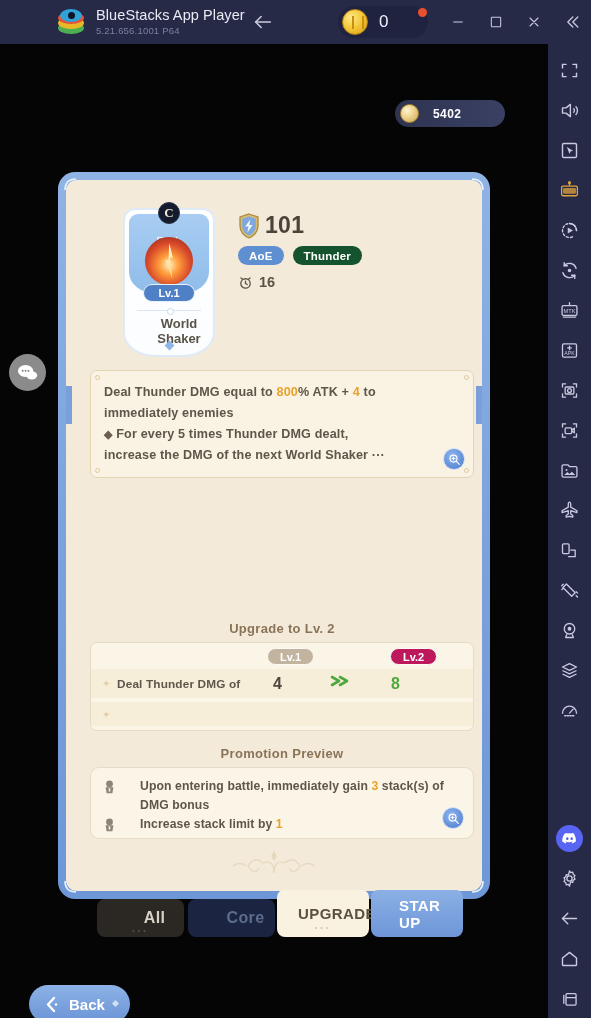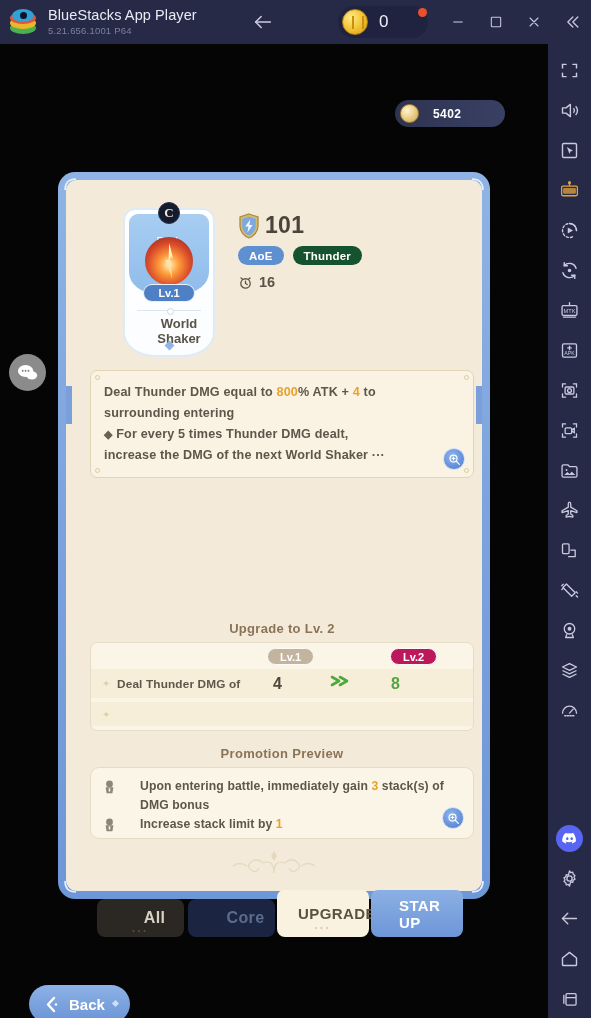--- a/index.html
+++ b/index.html
@@ -7,21 +7,21 @@
     width: 591px; height: 1018px;
     background: #000;
     font-family: "Liberation Sans", sans-serif;
     overflow: hidden;
   }
   #root { position: relative; width: 591px; height: 1018px; background:#000; }
 
   
   .titlebar {
     position: absolute; left:0; top:0; width:591px; height:44px;
-    background:#262a47; display:flex; align-items:center;
+    background:#262a47; display:flex; align-items:center;padding-left:48px;
   }
   .bs-logo { width:26px; height:26px; margin-left:10px; position:relative; flex:none; }
   .bs-logo .layer { position:absolute; left:0; border-radius:50%; }
   .bs-logo .l1 { width:26px; height:12px; top:13px; background:#4caf50; border-radius:50%; }
   .bs-logo .l2 { width:26px; height:12px; top:8px; background:#e8b82a; border-radius:50%; }
   .bs-logo .l3 { width:26px; height:12px; top:3px; background:#e2533c; border-radius:50%; }
   .bs-logo .l4 { width:22px; height:13px; top:0px; left:2px; background:#2fa3d8; border-radius:50%; }
   .bs-logo .dot { width:7px; height:7px; top:3px; left:10px; background:#111426; border-radius:50%; }
 
   .bs-title-block { margin-left:12px; line-height:1.05; }
@@ -416,21 +416,21 @@
 
         <div class="desc-panel">
           <span class="pin p1"></span>
           <span class="pin p2"></span>
           <span class="pin p3"></span>
           <span class="pin p4"></span>
 
           <div class="desc-line">
             <span>Deal Thunder DMG equal to </span><span class="hl">800</span><span>% ATK + </span><span class="hl">4</span><span> to</span>
           </div>
-          <div class="desc-line">surrounding entering</div>
+          <div class="desc-line">immediately enemies</div>
           <div class="desc-line">
             <span class="dia">◆</span>
             <span>For every 5 times Thunder DMG dealt,</span>
           </div>
           <div class="desc-line">
             <span>increase the DMG of the next World Shaker</span>
             <span>···</span>
           </div>
 
           <div class="mag-btn mag-desc">

